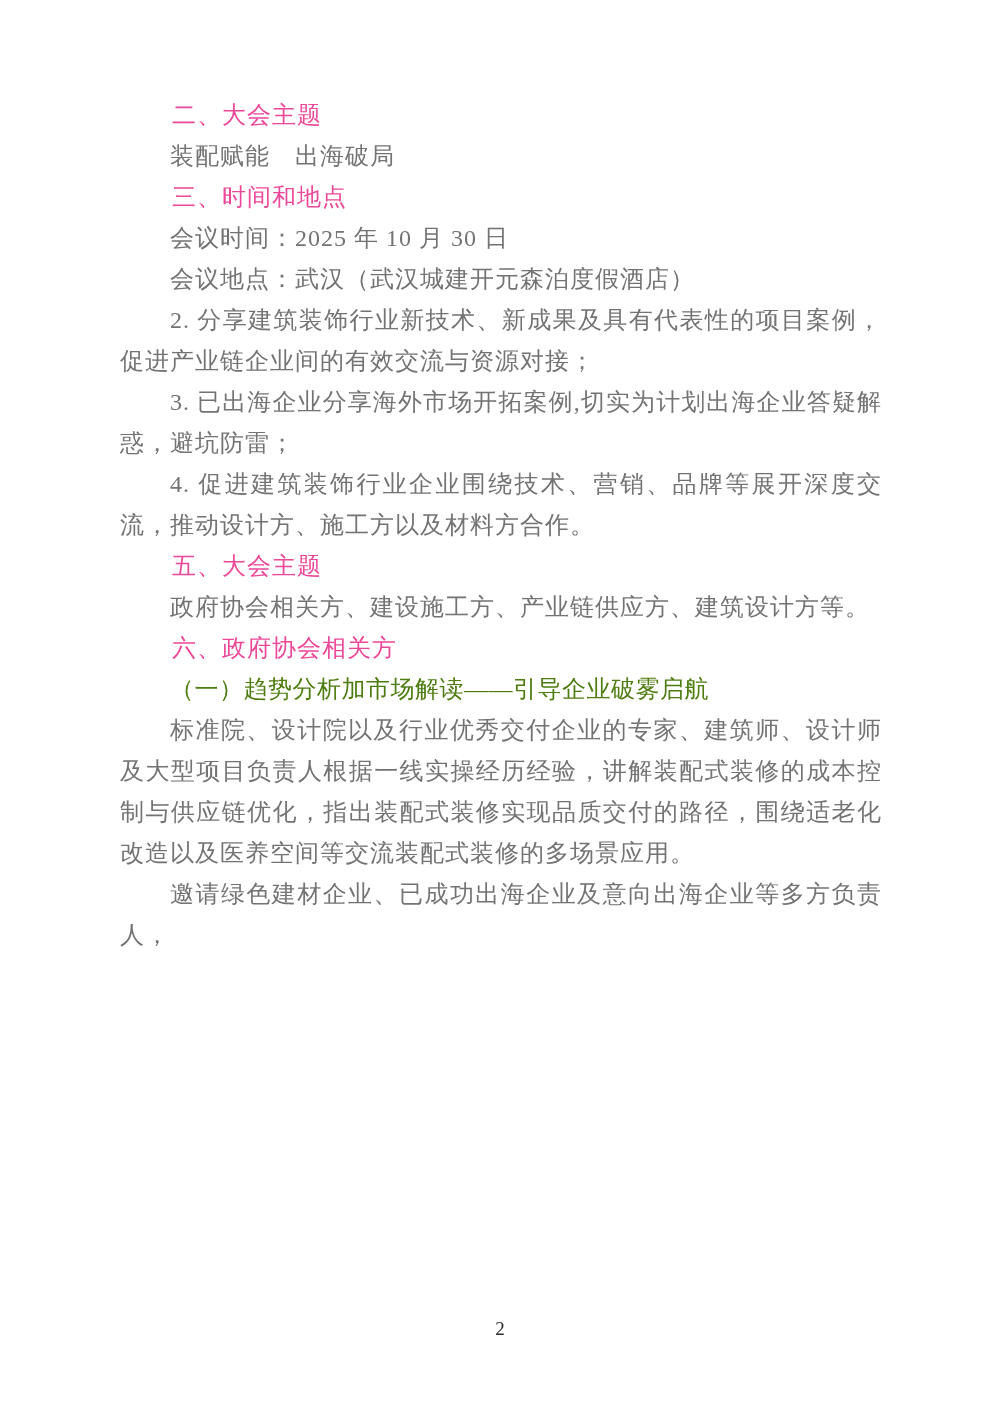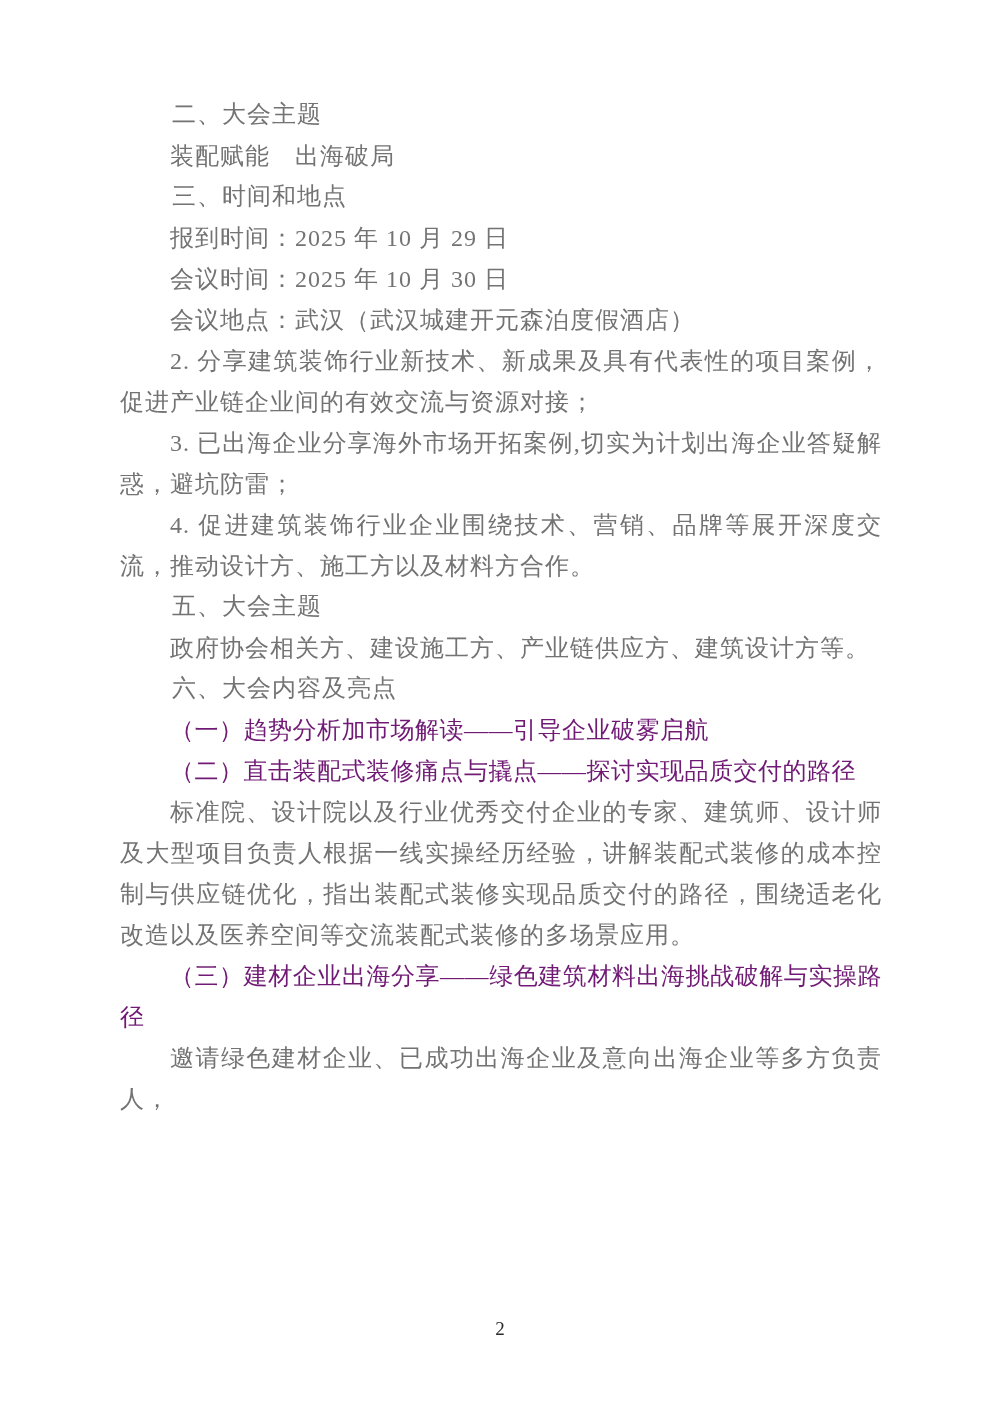--- a/index.html
+++ b/index.html
@@ -29,32 +29,32 @@
     line-height: 41px;
     font-weight: normal;
   }
   .body-para {
     text-indent: 50px;
     text-align: justify;
     letter-spacing: 1px;
     color: #737373;
   }
   .heading-sans {
-    font-family: Liberation Mono, monospace;
+    font-family: Liberation Serif, serif;
     font-weight: bold;
     text-indent: 52px;
-    color: #737373;
+    color: #ec4899;
     letter-spacing: 1px;
   }
   .heading-serif {
     font-weight: bold;
     text-indent: 50px;
     text-align: justify;
     letter-spacing: 0.5px;
-    color: #701a75;
+    color: #4d7c0f;
   }
   .page-footer {
     position: absolute;
     top: 1318px;
     left: 0;
     width: 100%;
     text-align: center;
     font-size: 19px;
     line-height: 22px;
     color: #2b2b2b;
@@ -64,37 +64,34 @@
 </head>
 <body>
 
 <div class="page">
   <div class="content">
 
     <h2 class="heading-sans">二、大会主题</h2>
     <p class="body-para">装配赋能　出海破局</p>
 
     <h2 class="heading-sans">三、时间和地点</h2>
-    <p class="body-para">报到时间：2025 年 10 月 29 日</p>
     <p class="body-para">会议时间：2025 年 10 月 30 日</p>
     <p class="body-para">会议地点：武汉（武汉城建开元森泊度假酒店）</p>
 
     <p class="body-para">2. 分享建筑装饰行业新技术、新成果及具有代表性的项目案例，促进产业链企业间的有效交流与资源对接；</p>
     <p class="body-para">3. 已出海企业分享海外市场开拓案例,切实为计划出海企业答疑解惑，避坑防雷；</p>
     <p class="body-para">4. 促进建筑装饰行业企业围绕技术、营销、品牌等展开深度交流，推动设计方、施工方以及材料方合作。</p>
 
     <h2 class="heading-sans">五、大会主题</h2>
     <p class="body-para">政府协会相关方、建设施工方、产业链供应方、建筑设计方等。</p>
 
-    <h2 class="heading-sans">六、大会内容及亮点</h2>
+    <h2 class="heading-sans">六、政府协会相关方</h2>
 
     <h3 class="heading-serif">（一）趋势分析加市场解读——引导企业破雾启航</h3>
 
-    <h3 class="heading-serif">（二）直击装配式装修痛点与撬点——探讨实现品质交付的路径</h3>
     <p class="body-para">标准院、设计院以及行业优秀交付企业的专家、建筑师、设计师及大型项目负责人根据一线实操经历经验，讲解装配式装修的成本控制与供应链优化，指出装配式装修实现品质交付的路径，围绕适老化改造以及医养空间等交流装配式装修的多场景应用。</p>
 
-    <h3 class="heading-serif">（三）建材企业出海分享——绿色建筑材料出海挑战破解与实操路径</h3>
     <p class="body-para">邀请绿色建材企业、已成功出海企业及意向出海企业等多方负责人，</p>
 
   </div>
 
   <div class="page-footer">2</div>
 </div>
 
 </body></html>

